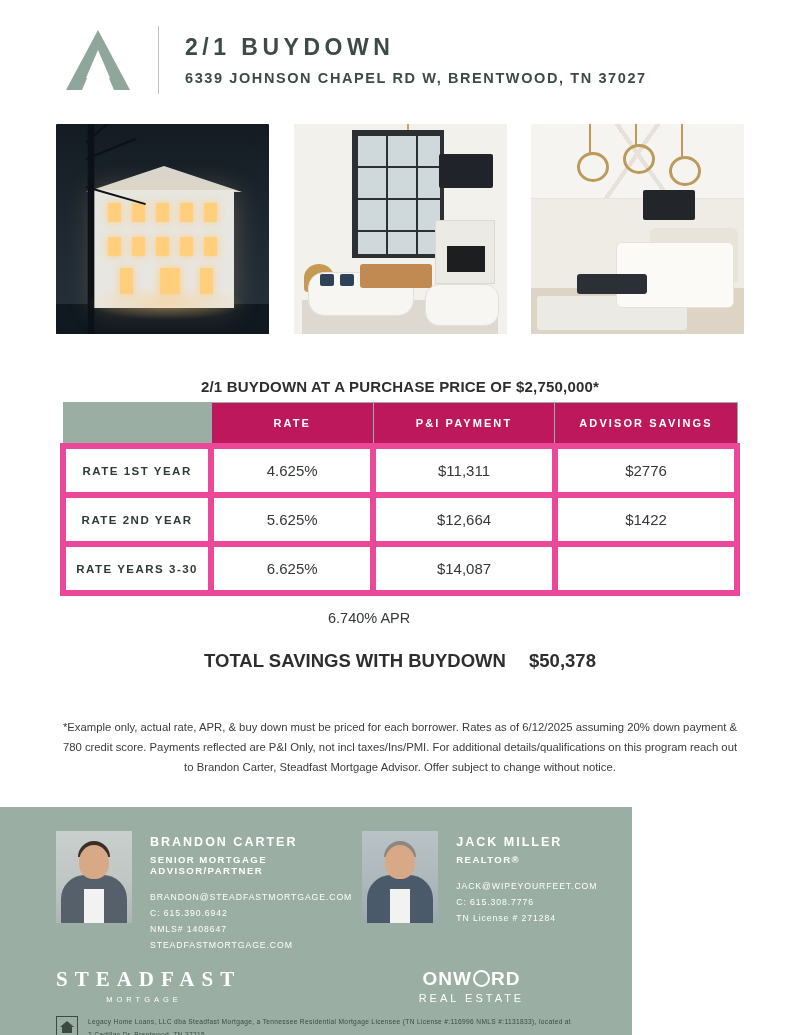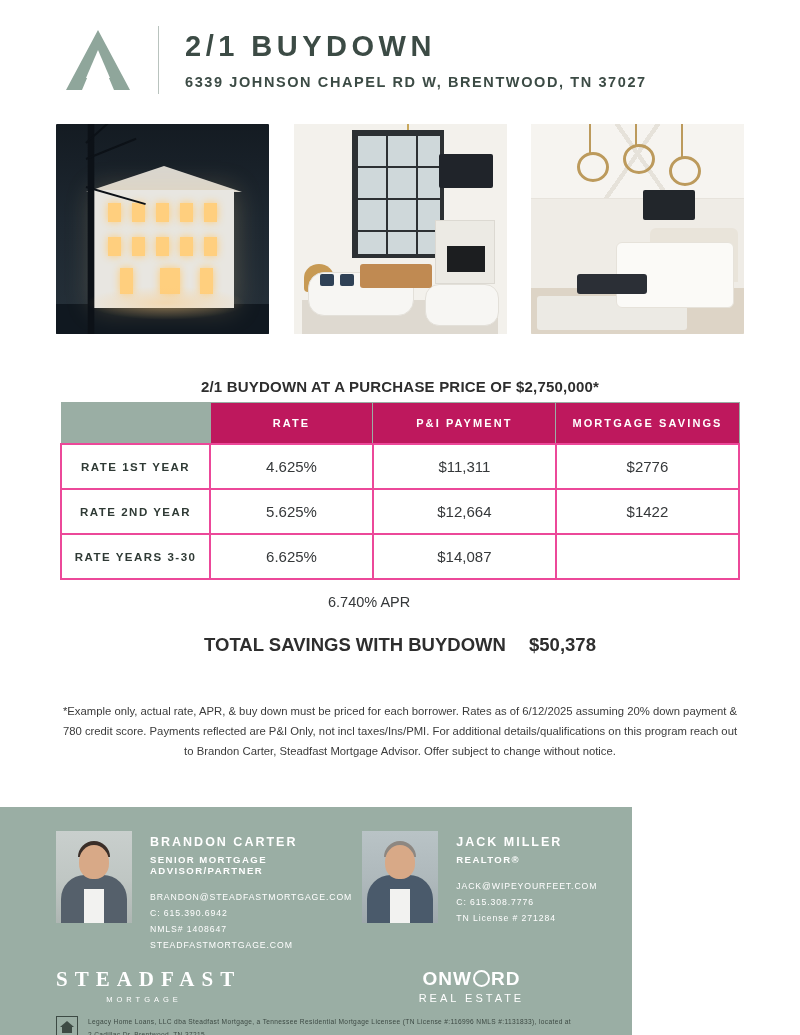--- a/index.html
+++ b/index.html
@@ -35,21 +35,21 @@
   }
   .logo-mark svg { display: block; }
   .header-divider {
     width: 1px;
     height: 68px;
     background: #b9c3be;
     margin: 0 26px 0 22px;
   }
   .header-text { flex: 1 1 auto; }
   .header-title {
-    font-size: 29px;
+    font-size: 23px;
     font-weight: bold;
     letter-spacing: 4.5px;
     color: #3c4b45;
     line-height: 1.15;
   }
   .header-sub {
     margin-top: 10px;
     font-size: 14.5px;
     font-weight: bold;
     letter-spacing: 1.6px;
@@ -223,21 +223,21 @@
     color: #ffffff;
     font-size: 11px;
     font-weight: bold;
     letter-spacing: 2.1px;
     padding: 14px 6px;
     border: 1px solid #9aaea4;
     text-align: center;
   }
   table.rates thead th.blank { background: #9aaea4; }
   table.rates tbody td {
-    border: 2px solid #ec4899;
+    border: 6px solid #ec4899;
     padding: 13px 6px;
     text-align: center;
     color: #35383a;
     font-size: 15px;
   }
   table.rates tbody td.label {
     font-size: 11.5px;
     font-weight: bold;
     letter-spacing: 1.5px;
     color: #2f3a35;
@@ -465,21 +465,21 @@
 
   <div class="section-title">2/1 BUYDOWN AT A PURCHASE PRICE OF $2,750,000*</div>
 
   <div class="table-wrap">
     <table class="rates">
       <thead>
         <tr>
           <th class="blank"></th>
           <th class="col-rate">RATE</th>
           <th class="col-pi">P&amp;I PAYMENT</th>
-          <th class="col-sav">MORTGAGE SAVINGS</th>
+          <th class="col-sav">ADVISOR SAVINGS</th>
         </tr>
       </thead>
       <tbody>
         <tr>
           <td class="label">RATE 1ST YEAR</td>
           <td>4.625%</td>
           <td>$11,311</td>
           <td>$2776</td>
         </tr>
         <tr>

